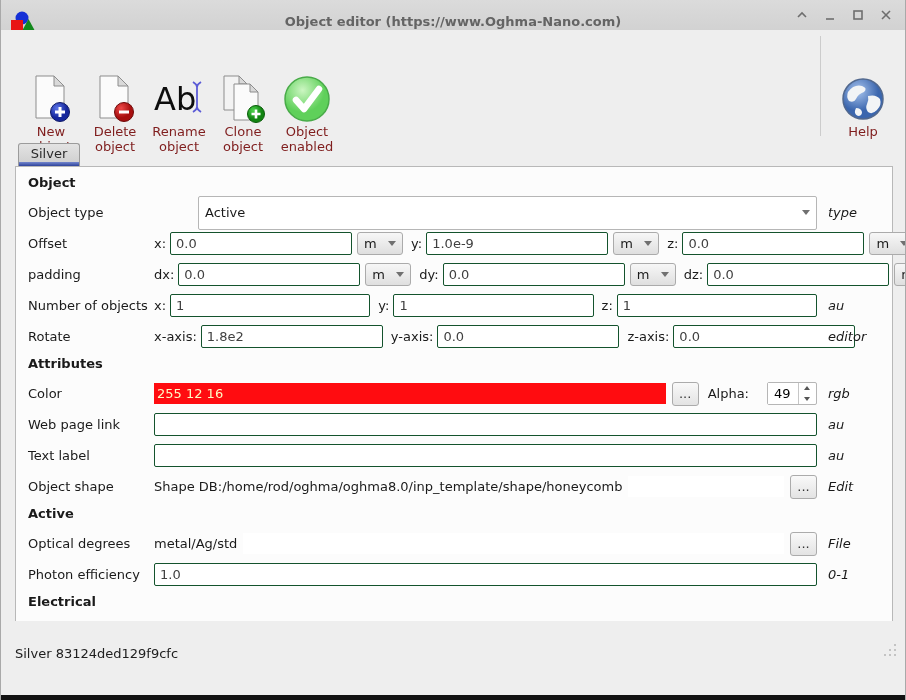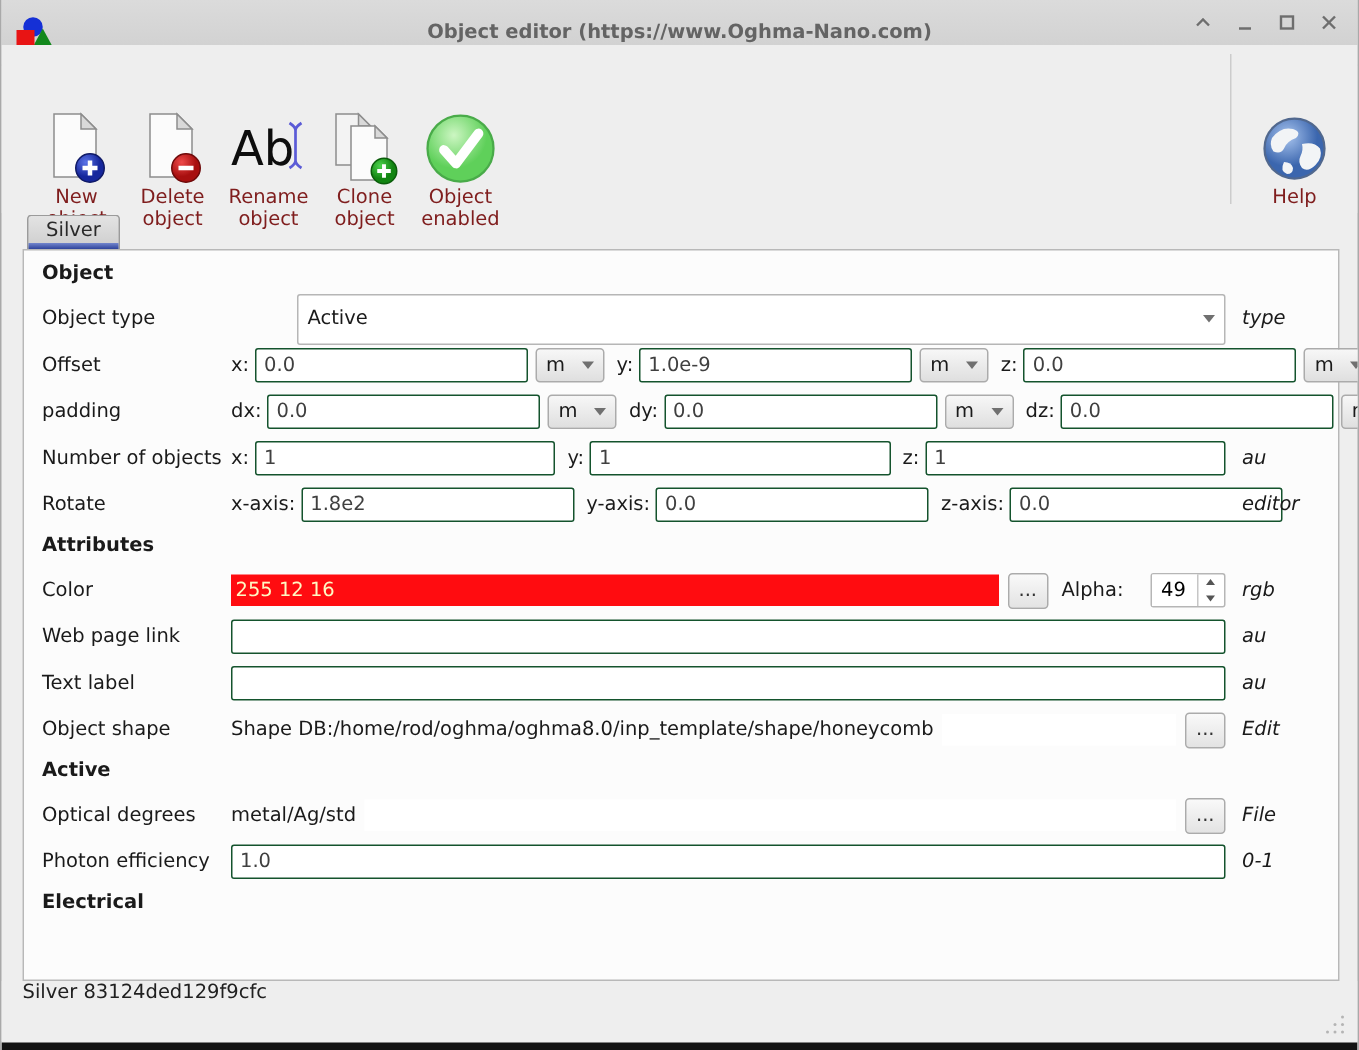--- a/index.html
+++ b/index.html
@@ -81,22 +81,22 @@
   .spin .sb { flex:1; display:flex; align-items:center; justify-content:center; }
   .up-tri { width:0; height:0; border-left:3.5px solid transparent; border-right:3.5px solid transparent;
             border-bottom:4.5px solid #555; }
   .dn-tri { width:0; height:0; border-left:3.5px solid transparent; border-right:3.5px solid transparent;
             border-top:4.5px solid #555; }
 
   .pathtext { flex:none; }
   .filler { flex:1; height:21px; background:#ffffff; margin-left:6px; }
 
   
-  .statusbar { position:absolute; left:0; right:0; top:654px; height:40px; background:#eeeeee;
-               display:flex; align-items:flex-start; padding-left:14px; color:#202020; }
+  .statusbar { position:absolute; left:0; right:0; top:621px; height:40px; background:#eeeeee;
+               display:flex; align-items:flex-end; padding-left:14px; color:#202020; }
   .grip { position:absolute; right:8px; bottom:4px; }
 
   .bottom-strip { position:absolute; left:0; right:0; bottom:0; height:5px; background:#121212; }
 </style>
 </head>
 <body>
 
 <div class="window">
 
   <div class="titlebar">

